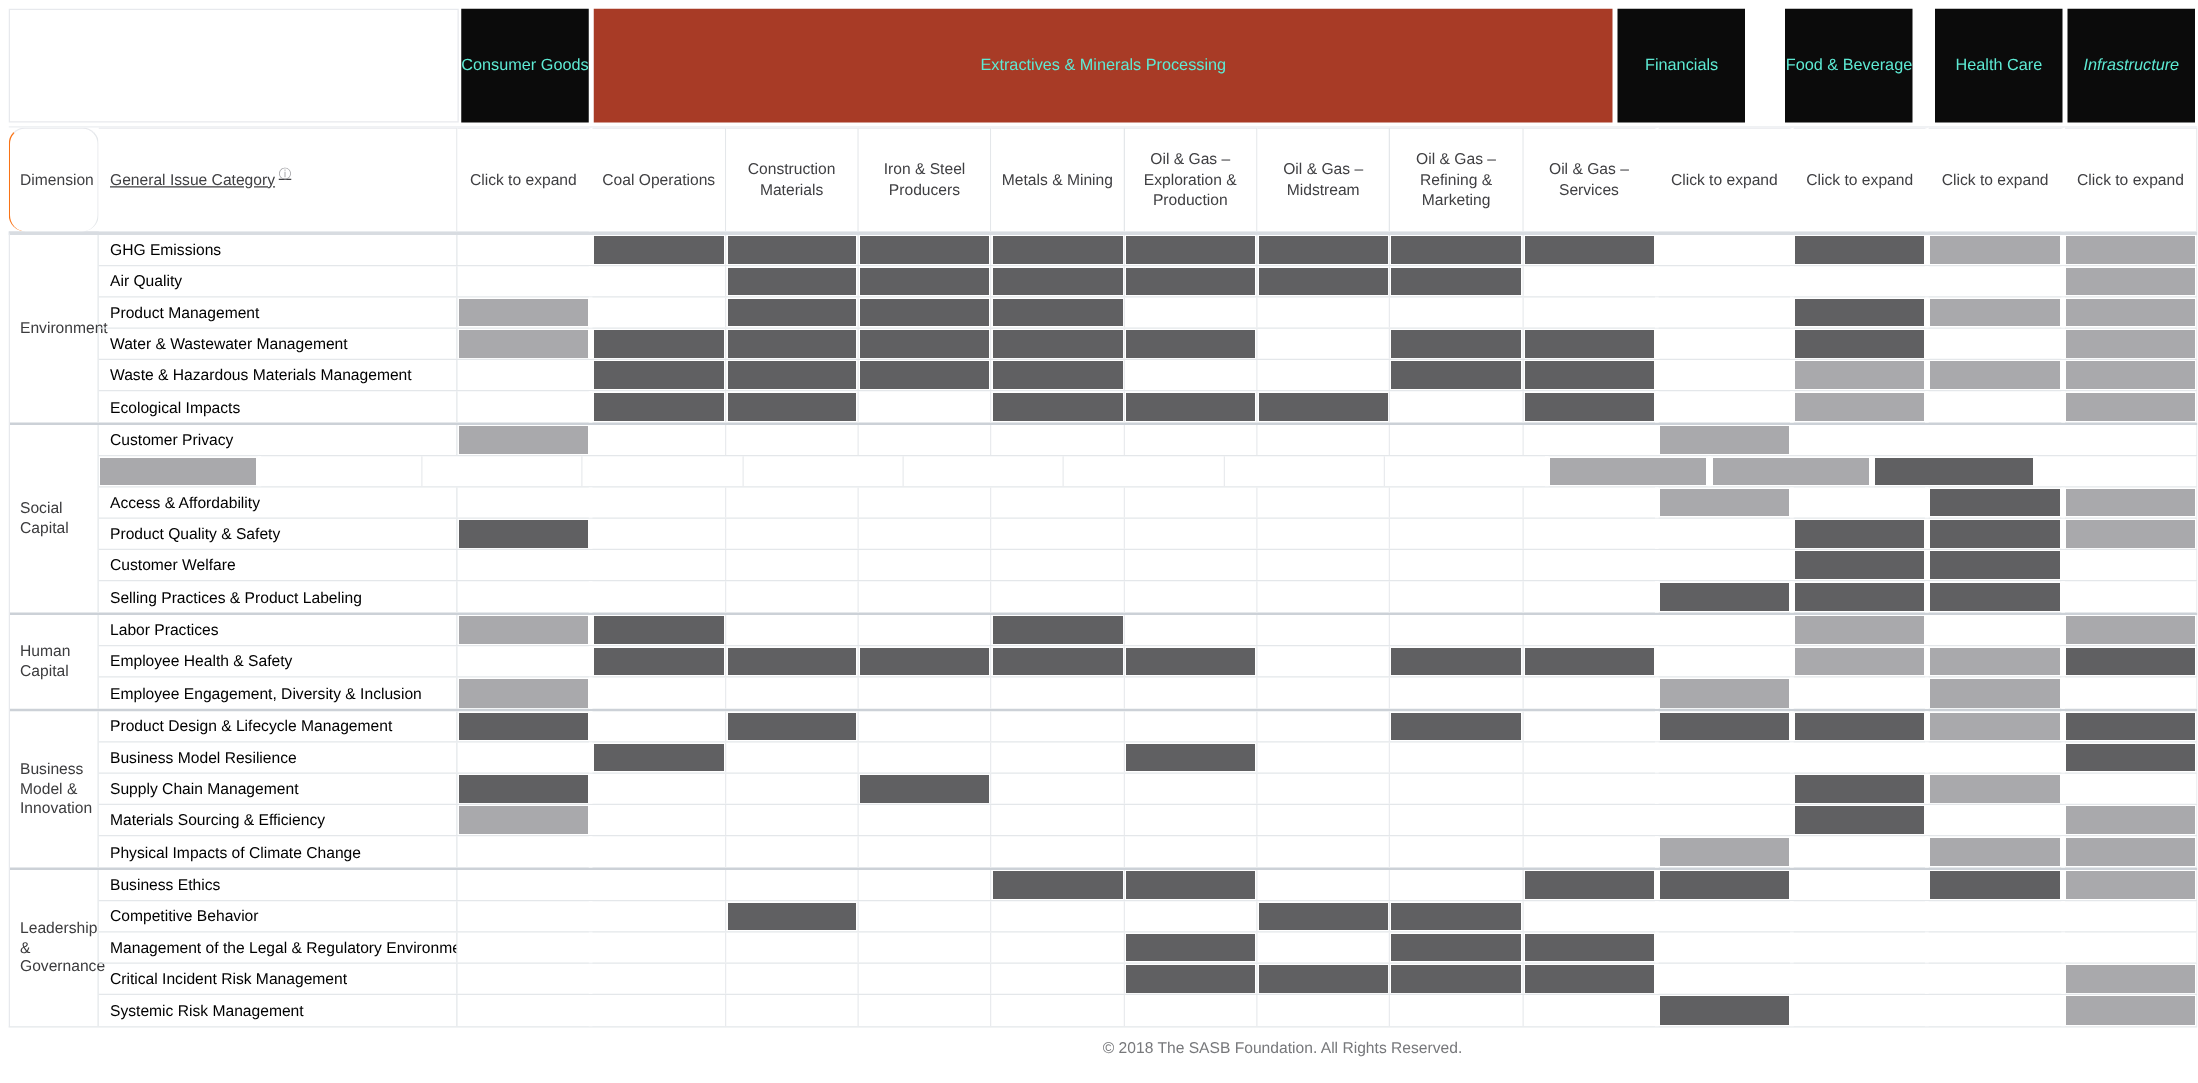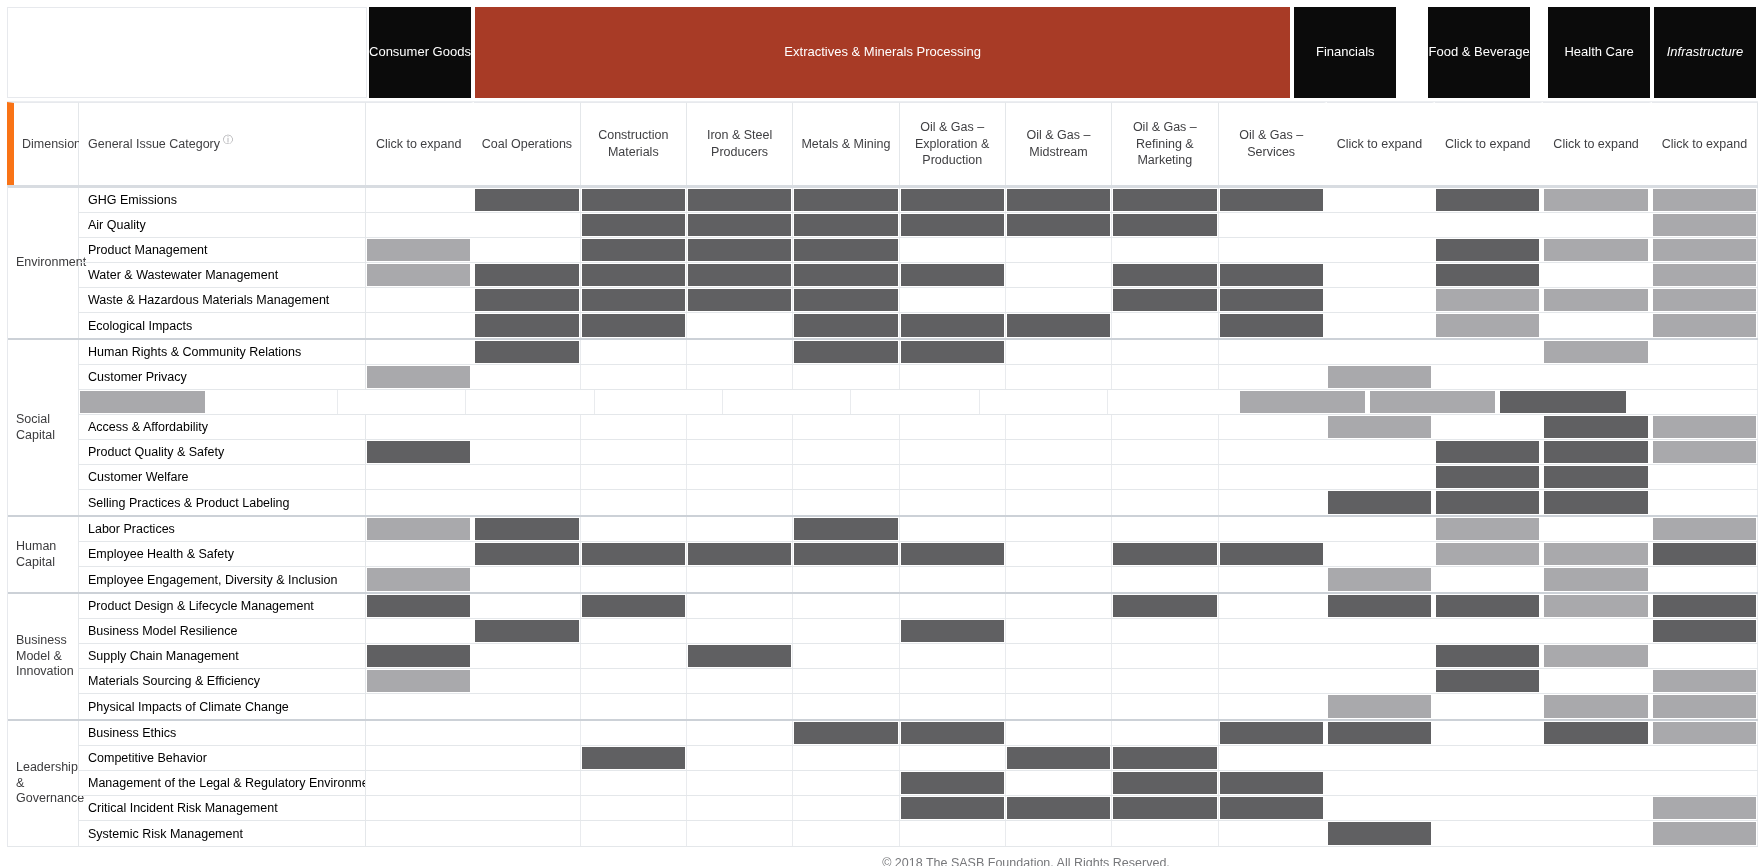--- a/index.html
+++ b/index.html
@@ -3,28 +3,28 @@
 <meta charset="utf-8">
 <style>
   html,body{margin:0;padding:0;background:#ffffff;}
   body{width:1758px;height:866px;overflow:hidden;font-family:"Liberation Sans",sans-serif;}
   .app{width:1758px;box-sizing:border-box;padding-top:7px;padding-left:7px;}
   .table{width:1751px;box-sizing:border-box;}
   
   .sector-row{display:flex;height:91px;}
   .corner{width:360px;flex:0 0 360px;border:1px solid #e7e9ed;box-sizing:border-box;background:#fff;}
   .sector-boxes{display:flex;flex:13 13 0%;}
-  .sector-box{display:flex;align-items:center;justify-content:center;color:#ffffff;
+  .sector-box{display:flex;align-items:center;justify-content:center;color:#5eead4;
     font-size:13px;margin:0 2px;text-align:center;cursor:pointer;box-sizing:border-box;line-height:1.3;}
   
   .colhead-row{display:flex;height:83px;margin-top:3px;border-top:1px solid #eceef1;}
   .ch{box-sizing:border-box;border-right:1px solid #e4e7ea;border-bottom:0;display:flex;
     align-items:center;color:#3f3f42;font-size:12.5px;background:#fff;line-height:1.35;}
-  .ch.dim{width:72px;flex:0 0 72px;padding-left:8px;border-left:7px solid #f97316;border-top:1px solid #e7e9ed;}
-  .ch.gic{width:287px;flex:0 0 287px;padding-left:9px;border-top:1px solid #e7e9ed;}
+  .ch.dim{width:72px;flex:0 0 72px;padding-left:8px;border-left:1px solid #f97316;border-top:1px solid #e7e9ed;border-radius:13px;}
+  .ch.gic{width:287px;flex:0 0 287px;padding-left:9px;border-top:1px solid #e7e9ed;text-decoration:underline;}
   .ch.col{flex:1 1 0%;justify-content:center;text-align:center;padding:2px 6px;border-top:1px solid #e7e9ed;}
   .ch.col.expand{cursor:pointer;}
   .ch.send{border-right:3px solid #ffffff;}
   .info{color:#9a9a9e;font-size:10px;margin-left:3px;cursor:pointer;position:relative;top:-4px;}
   
   .groups{border-top:3px solid #d8dce1;border-bottom:1px solid #e4e7ea;border-left:1px solid #e7e9ed;}
   .group{display:flex;}
   .group + .group{border-top:2px solid #ccd1d7;}
   .dimcell{width:71px;flex:0 0 71px;box-sizing:border-box;border-right:1px solid #e4e7ea;
     display:flex;align-items:center;padding-left:8px;padding-right:2px;font-size:12.5px;color:#3c3c3e;line-height:1.25;}
@@ -178,36 +178,20 @@
               <div class="cell light send"></div>
               <div class="cell send"></div>
               <div class="cell light"></div>
             </div>
           </div>
         </div>
         <div class="group">
           <div class="dimcell">Social Capital</div>
           <div class="rows">
             <div class="row">
-              <div class="rowlabel">Human Rights &amp; Community Relations</div>
-              <div class="cell send"></div>
-              <div class="cell dark"></div>
-              <div class="cell"></div>
-              <div class="cell"></div>
-              <div class="cell dark"></div>
-              <div class="cell dark"></div>
-              <div class="cell"></div>
-              <div class="cell"></div>
-              <div class="cell send"></div>
-              <div class="cell send"></div>
-              <div class="cell send"></div>
-              <div class="cell light send"></div>
-              <div class="cell"></div>
-            </div>
-            <div class="row">
               <div class="rowlabel">Customer Privacy</div>
               <div class="cell light send"></div>
               <div class="cell"></div>
               <div class="cell"></div>
               <div class="cell"></div>
               <div class="cell"></div>
               <div class="cell"></div>
               <div class="cell"></div>
               <div class="cell"></div>
               <div class="cell send"></div>

